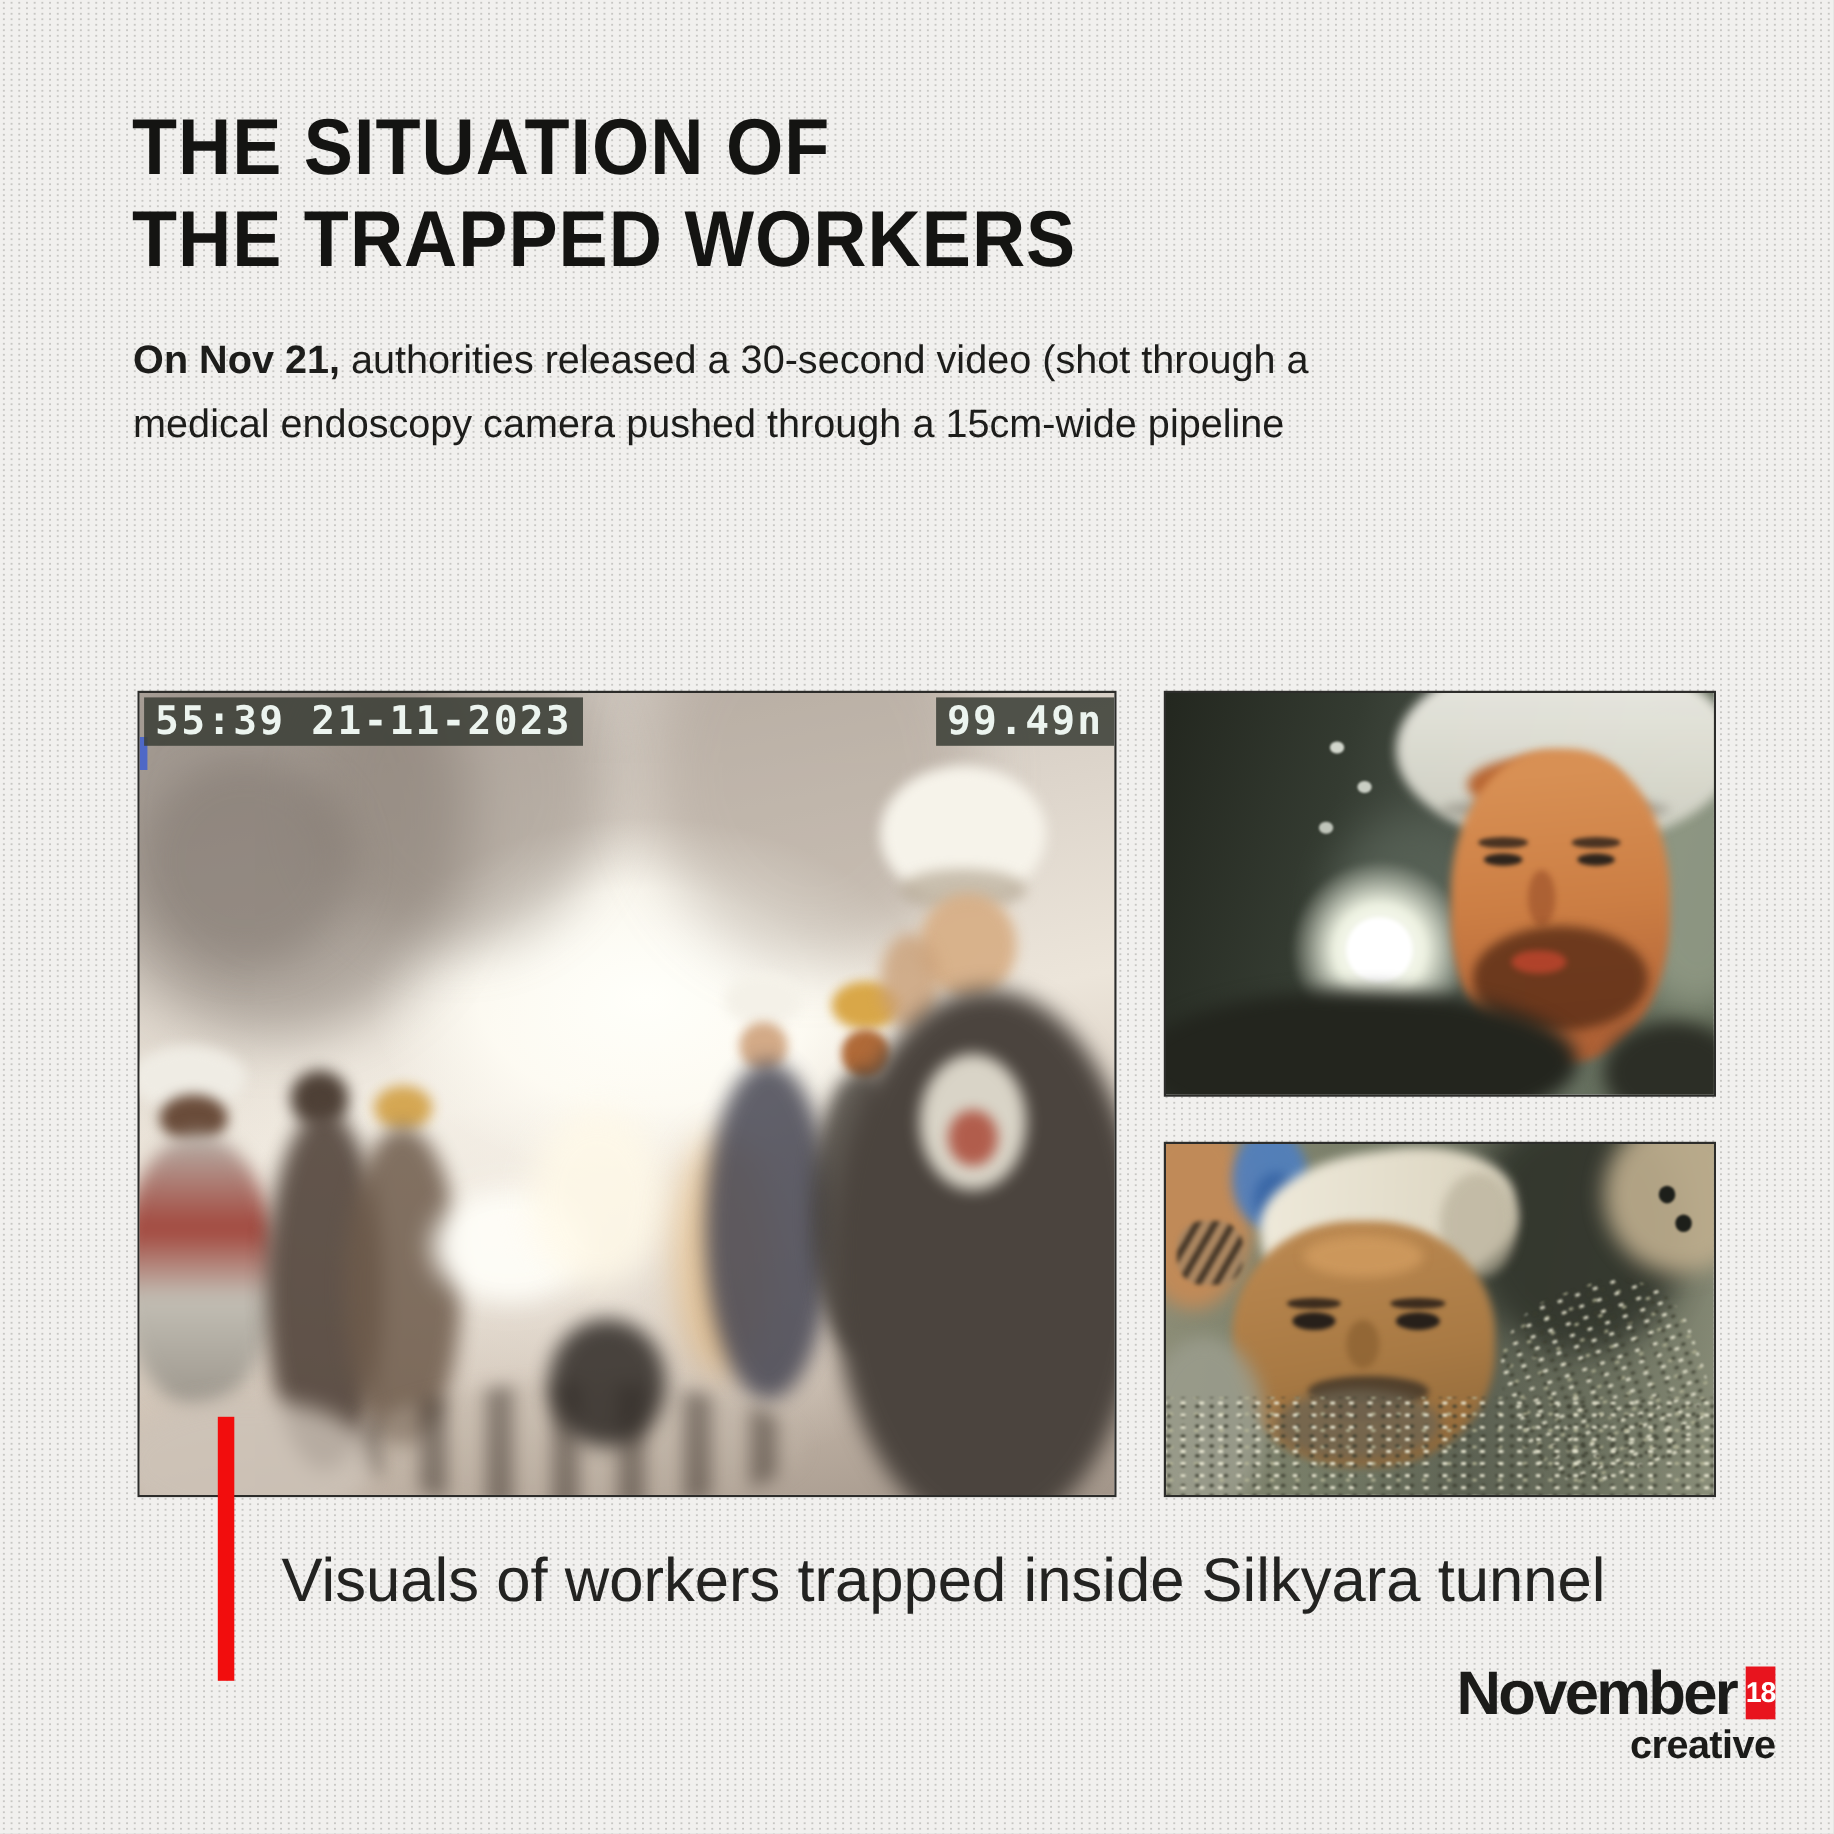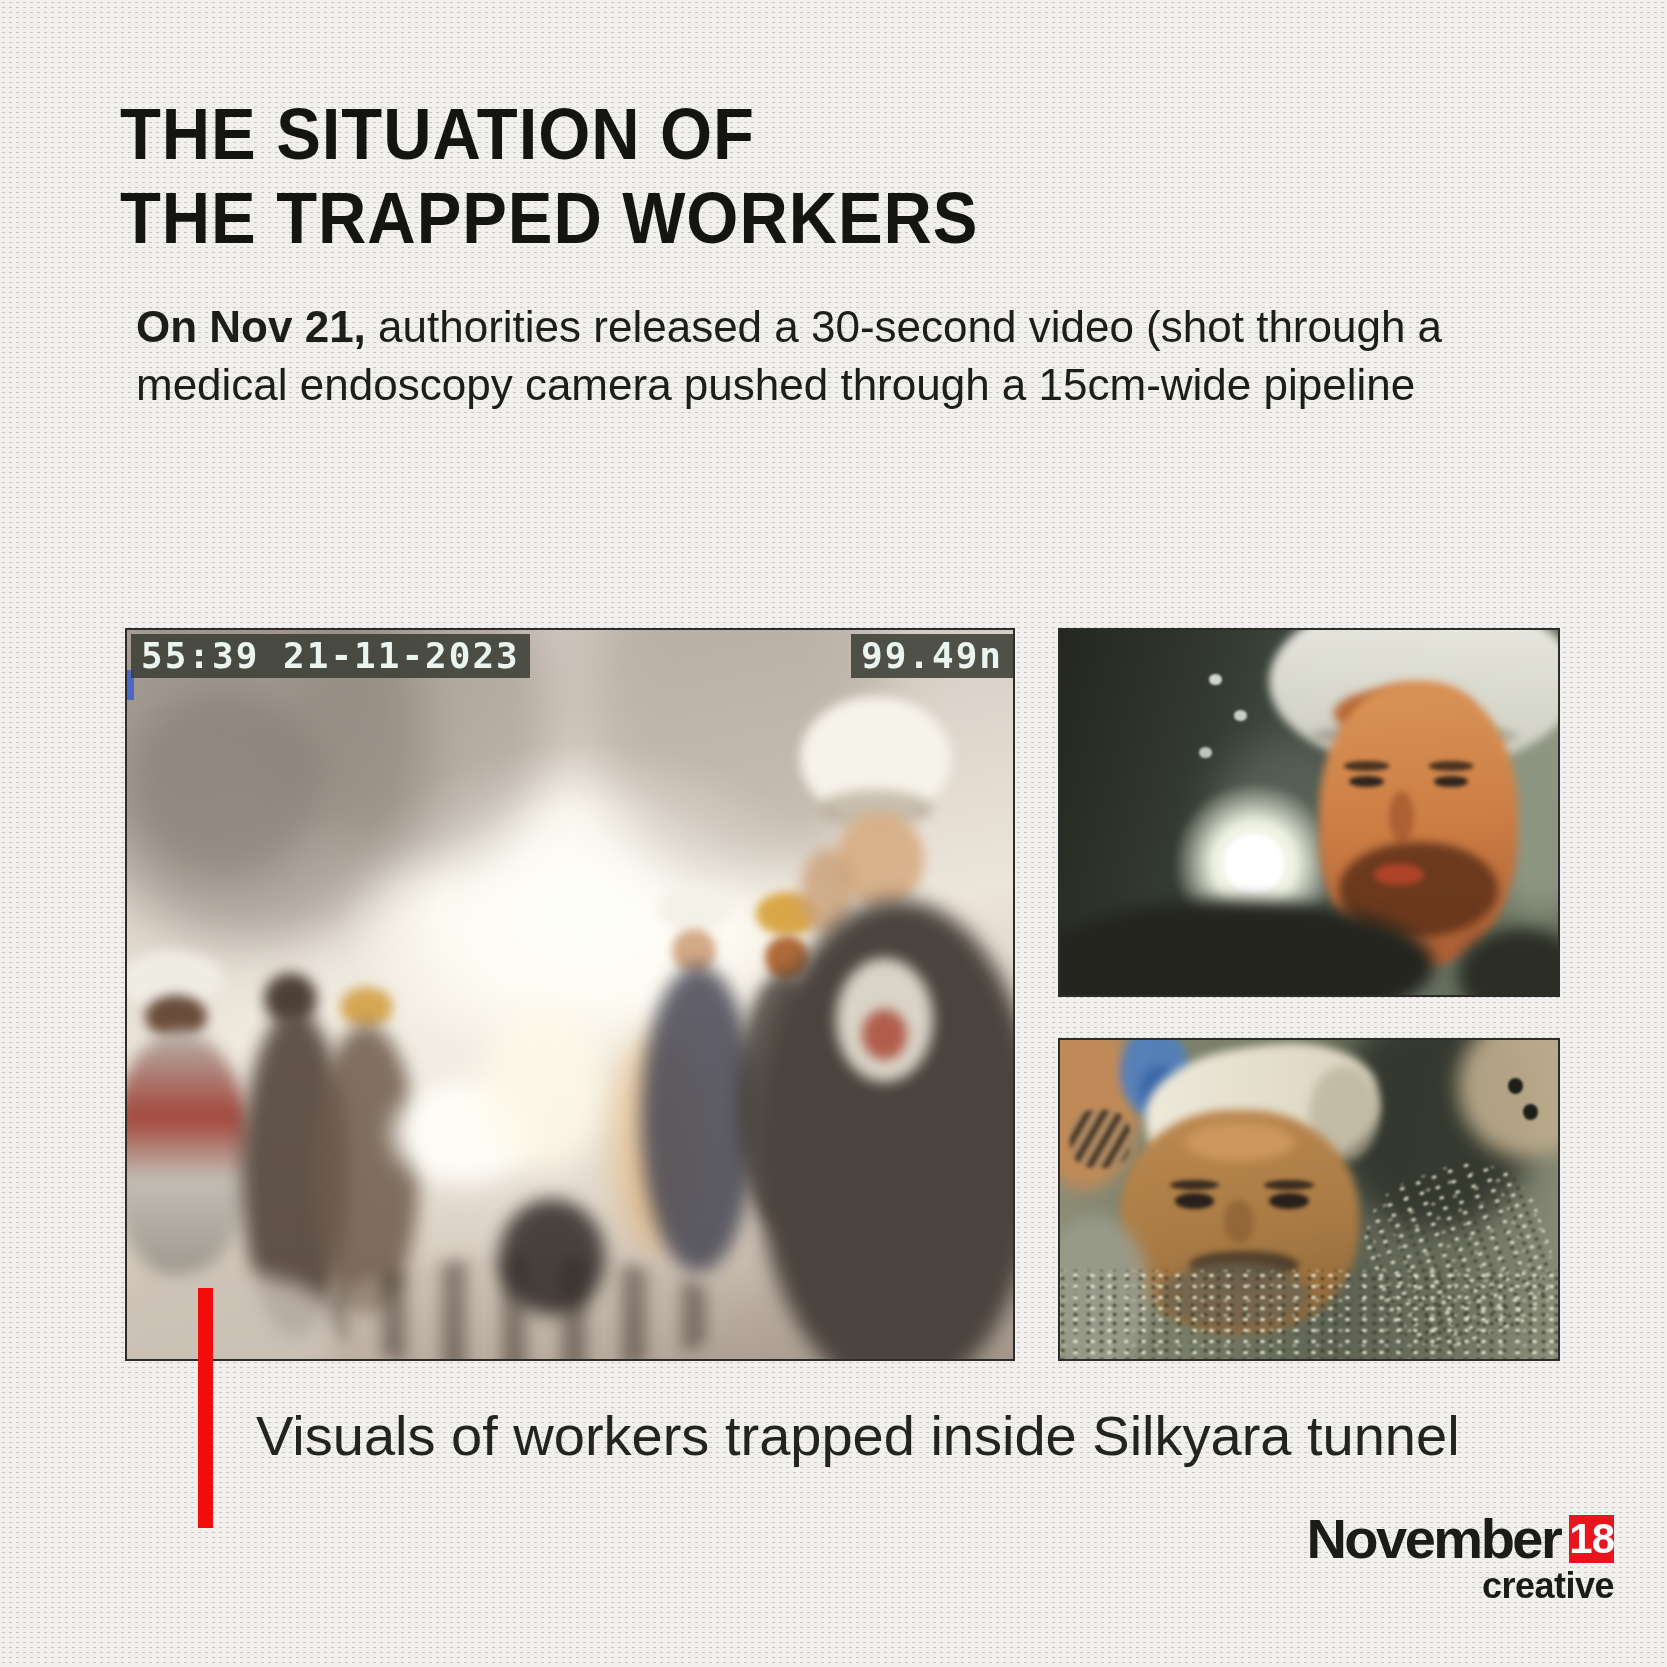--- a/index.html
+++ b/index.html
@@ -16,21 +16,21 @@
 
   
   .title{
     left:120px; top:92px;
     font-weight:800; font-size:72px; line-height:84px;
     letter-spacing:1px; color:#141412;
     transform:scaleX(.93); transform-origin:left top;
   }
 
   
-  .body-copy{ left:136px; top:298px; font-size:44px; line-height:58px; color:#1d1d1b;}
+  .body-copy{ left:121px; top:298px; font-size:36px; line-height:58px; color:#1d1d1b;}
   .body-copy div{white-space:nowrap;}
   .b{font-weight:700;}
 
   
   .photo{ position:absolute; overflow:hidden; border:2px solid #2c2c2a; box-sizing:border-box; }
   .photo-main{ left:125px; top:628px; width:890px; height:733px; }
   .photo-tr  { left:1058px; top:628px; width:502px; height:369px; }
   .photo-br  { left:1058px; top:1038px; width:502px; height:323px; }
   .art{position:absolute; inset:0;}
 
@@ -60,21 +60,21 @@
 
   
   .red-line{ left:198px; top:1288px; width:15px; height:240px; background:#f20d0d; z-index:5;}
   .caption{ left:256px; top:1406px; font-size:56px; line-height:60px; color:#232321;}
   .caption div{white-space:nowrap;}
 
   
   .logo{ left:1368px; top:1506px; width:246px; }
   .logo-row{display:flex; align-items:center; justify-content:flex-end; gap:9px;}
   .logo-network{font-weight:800; font-size:56px; letter-spacing:-2.5px; color:#1b1b19;}
-  .logo-box{width:52px; height:48px; background:#e8141e; color:#fff; font-weight:800; font-size:42px;
+  .logo-box{width:52px; height:48px; background:#e8141e; color:#fff; font-weight:800; font-size:26px;
     display:flex; align-items:center; justify-content:center; letter-spacing:-1px;}
   .logo-creative{font-weight:700; font-size:36px; letter-spacing:-.5px; color:#1b1b19;
     text-align:right; margin-top:-6px;}
 </style>
 </head>
 <body>
 
 <div class="page">
 
   <div class="abs title">

